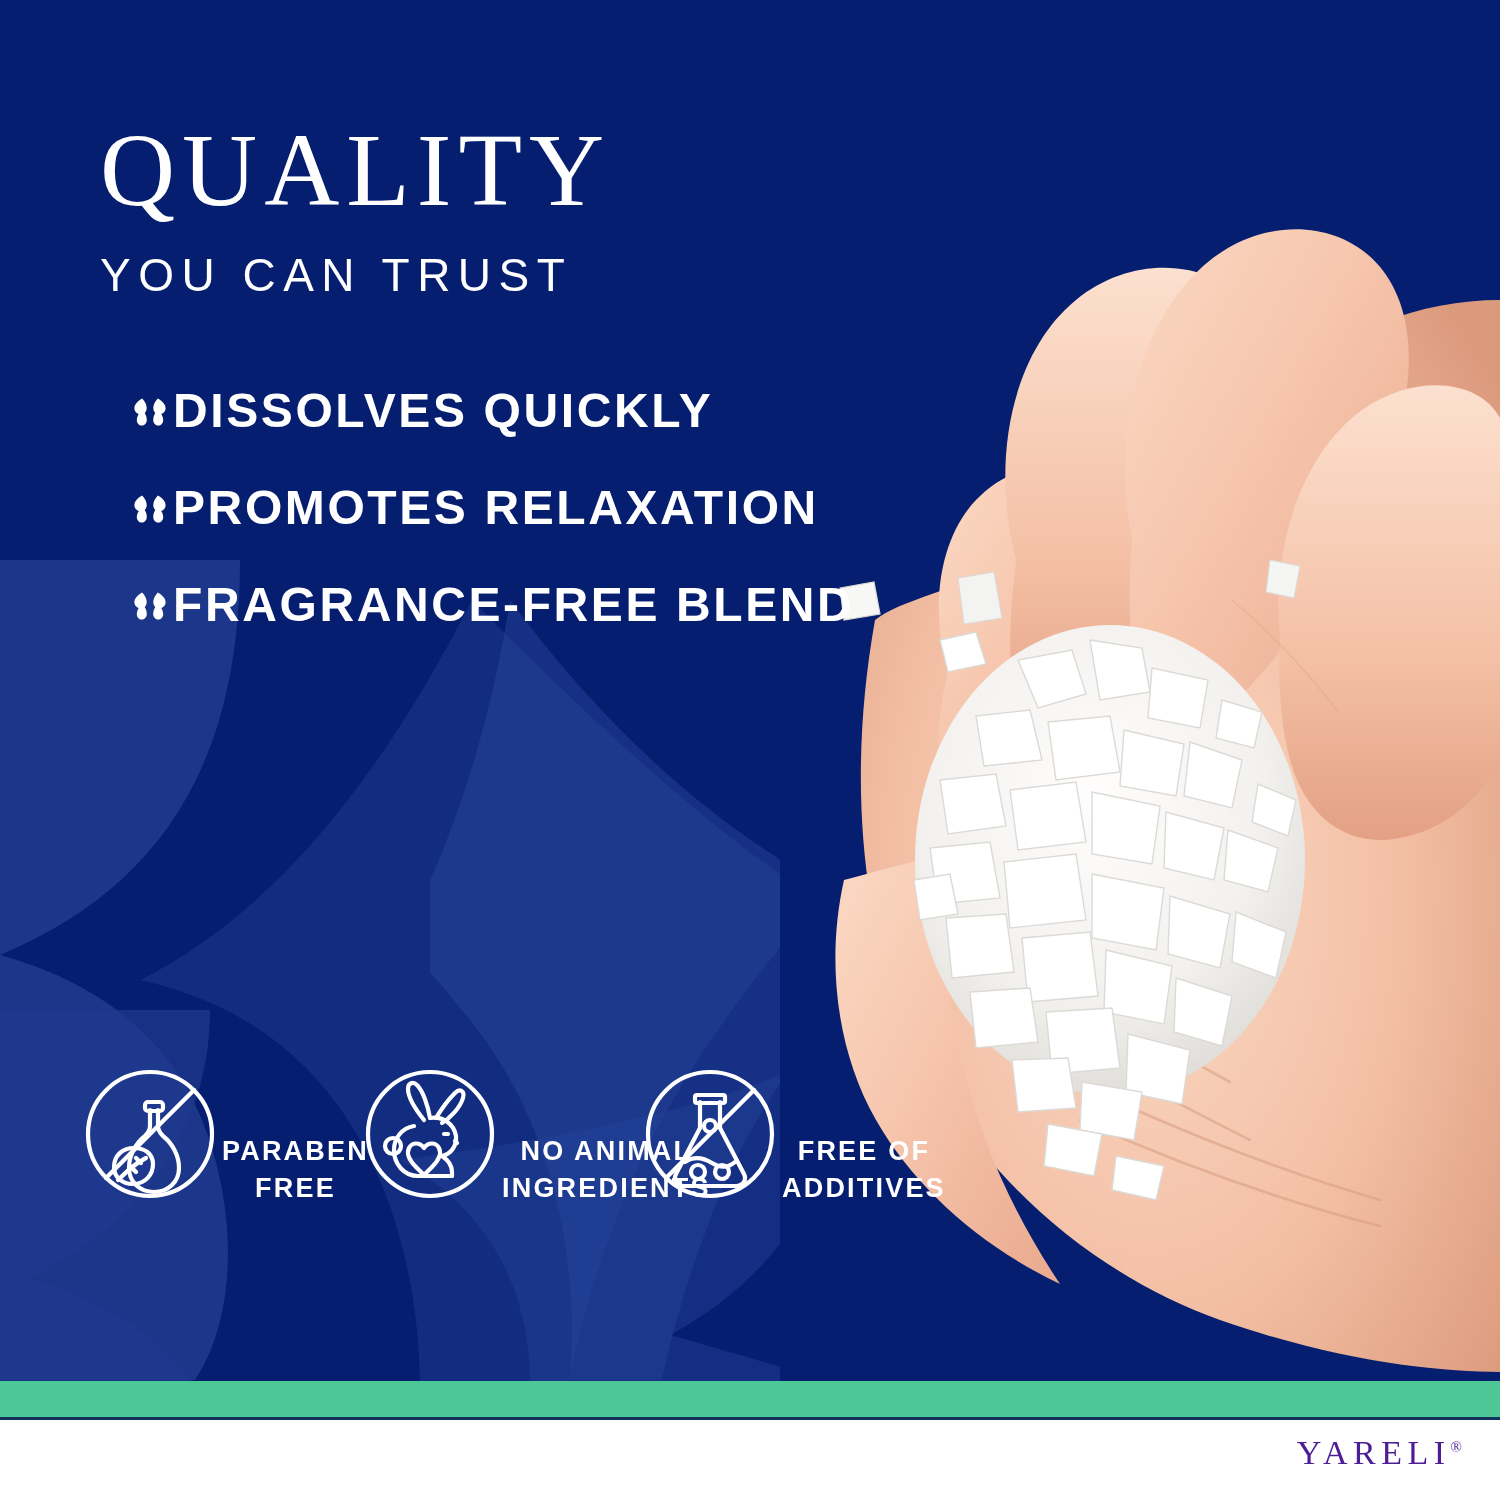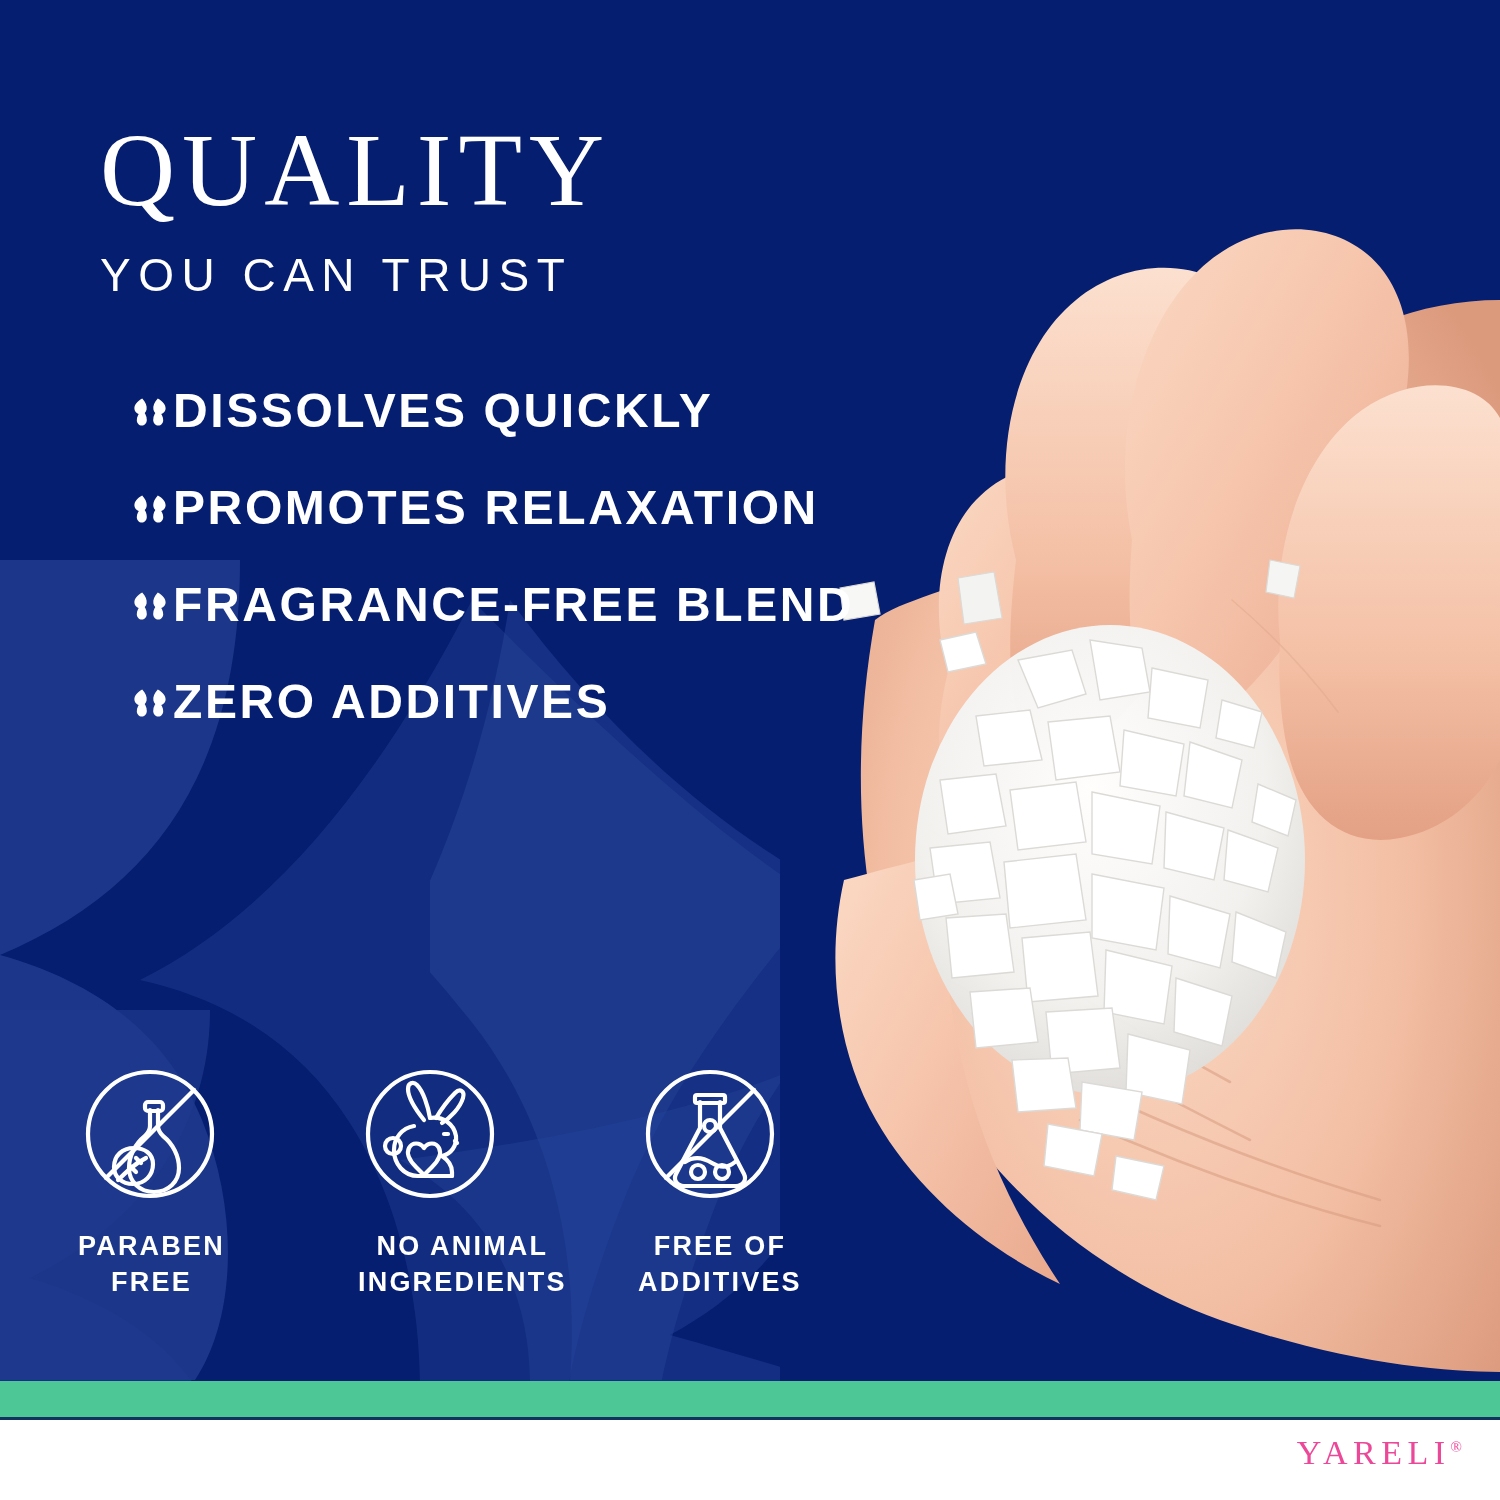--- a/index.html
+++ b/index.html
@@ -100,22 +100,22 @@
   
   .badges {
     position:absolute;
     left:78px; top:1062px;
     width:840px;
     display:flex;
   }
   .badge {
     width:280px;
     display:flex;
-    flex-direction:column;
-    align-items:flex-start;
+    flex-direction:row;
+    align-items:flex-end;
   }
   .badge-mark {
     width:144px; height:144px;
   }
   .badge-mark svg { display:block; }
   .badge-caption {
     margin-top:22px;
     text-align:center;
     font-family:"Liberation Sans", sans-serif;
     font-size:27px;
@@ -146,21 +146,21 @@
     left:0; top:1420px;
     width:1500px; height:80px;
     background:#ffffff;
   }
   .brand {
     position:absolute;
     right:38px; top:14px;
     font-family:"Liberation Serif", serif;
     font-size:34px;
     font-weight:400;
-    color:#ec4899;
+    color:#4c1d95;
     letter-spacing:5.5px;
     white-space:nowrap;
   }
   .brand .reg {
     font-size:15px;
     vertical-align:super;
     letter-spacing:0;
   }
 </style>
 </head>
@@ -363,35 +363,20 @@
                      C23.6 17.6 21.0 15.6 20.4 12.4 C19.8 9.0 21.4 5.2 24.8 1.5 Z" fill="#FFFFFF"></path>
             <path d="M9.0 13.0 C12.0 15.4 13.8 19.0 13.8 23.0 C13.8 26.0 11.8 28.4 9.0 28.6
                      C6.2 28.8 4.0 26.6 3.8 23.6 C3.6 20.0 5.8 16.0 9.0 13.0 Z" fill="#FFFFFF"></path>
             <path d="M25.0 13.0 C28.2 16.0 30.4 20.0 30.2 23.6 C30.0 26.6 27.8 28.8 25.0 28.6
                      C22.2 28.4 20.2 26.0 20.2 23.0 C20.2 19.0 22.0 15.4 25.0 13.0 Z" fill="#FFFFFF"></path>
           </svg>
         </span>
         <span class="bullet-label">FRAGRANCE-FREE BLEND</span>
       </div>
 
-      <div class="bullet">
-        <span class="bullet-icon">
-          <svg width="34" height="30" viewBox="0 0 34 30">
-            <path d="M9.2 1.5 C12.6 5.2 14.2 9.0 13.6 12.4 C13.0 15.6 10.4 17.6 7.4 17.4
-                     C4.2 17.2 1.6 14.8 1.4 11.6 C1.2 7.8 4.2 4.2 9.2 1.5 Z" fill="#FFFFFF"></path>
-            <path d="M24.8 1.5 C29.8 4.2 32.8 7.8 32.6 11.6 C32.4 14.8 29.8 17.2 26.6 17.4
-                     C23.6 17.6 21.0 15.6 20.4 12.4 C19.8 9.0 21.4 5.2 24.8 1.5 Z" fill="#FFFFFF"></path>
-            <path d="M9.0 13.0 C12.0 15.4 13.8 19.0 13.8 23.0 C13.8 26.0 11.8 28.4 9.0 28.6
-                     C6.2 28.8 4.0 26.6 3.8 23.6 C3.6 20.0 5.8 16.0 9.0 13.0 Z" fill="#FFFFFF"></path>
-            <path d="M25.0 13.0 C28.2 16.0 30.4 20.0 30.2 23.6 C30.0 26.6 27.8 28.8 25.0 28.6
-                     C22.2 28.4 20.2 26.0 20.2 23.0 C20.2 19.0 22.0 15.4 25.0 13.0 Z" fill="#FFFFFF"></path>
-          </svg>
-        </span>
-        <span class="bullet-label">ZERO ADDITIVES</span>
-      </div>
 
     </div>
 
     <div class="badges">
 
       <div class="badge">
         <span class="badge-mark">
           <svg width="144" height="144" viewBox="0 0 144 144">
             <g fill="none" stroke="#FFFFFF" stroke-width="4.2" stroke-linecap="round" stroke-linejoin="round">
               <circle cx="72" cy="72" r="62"></circle>

